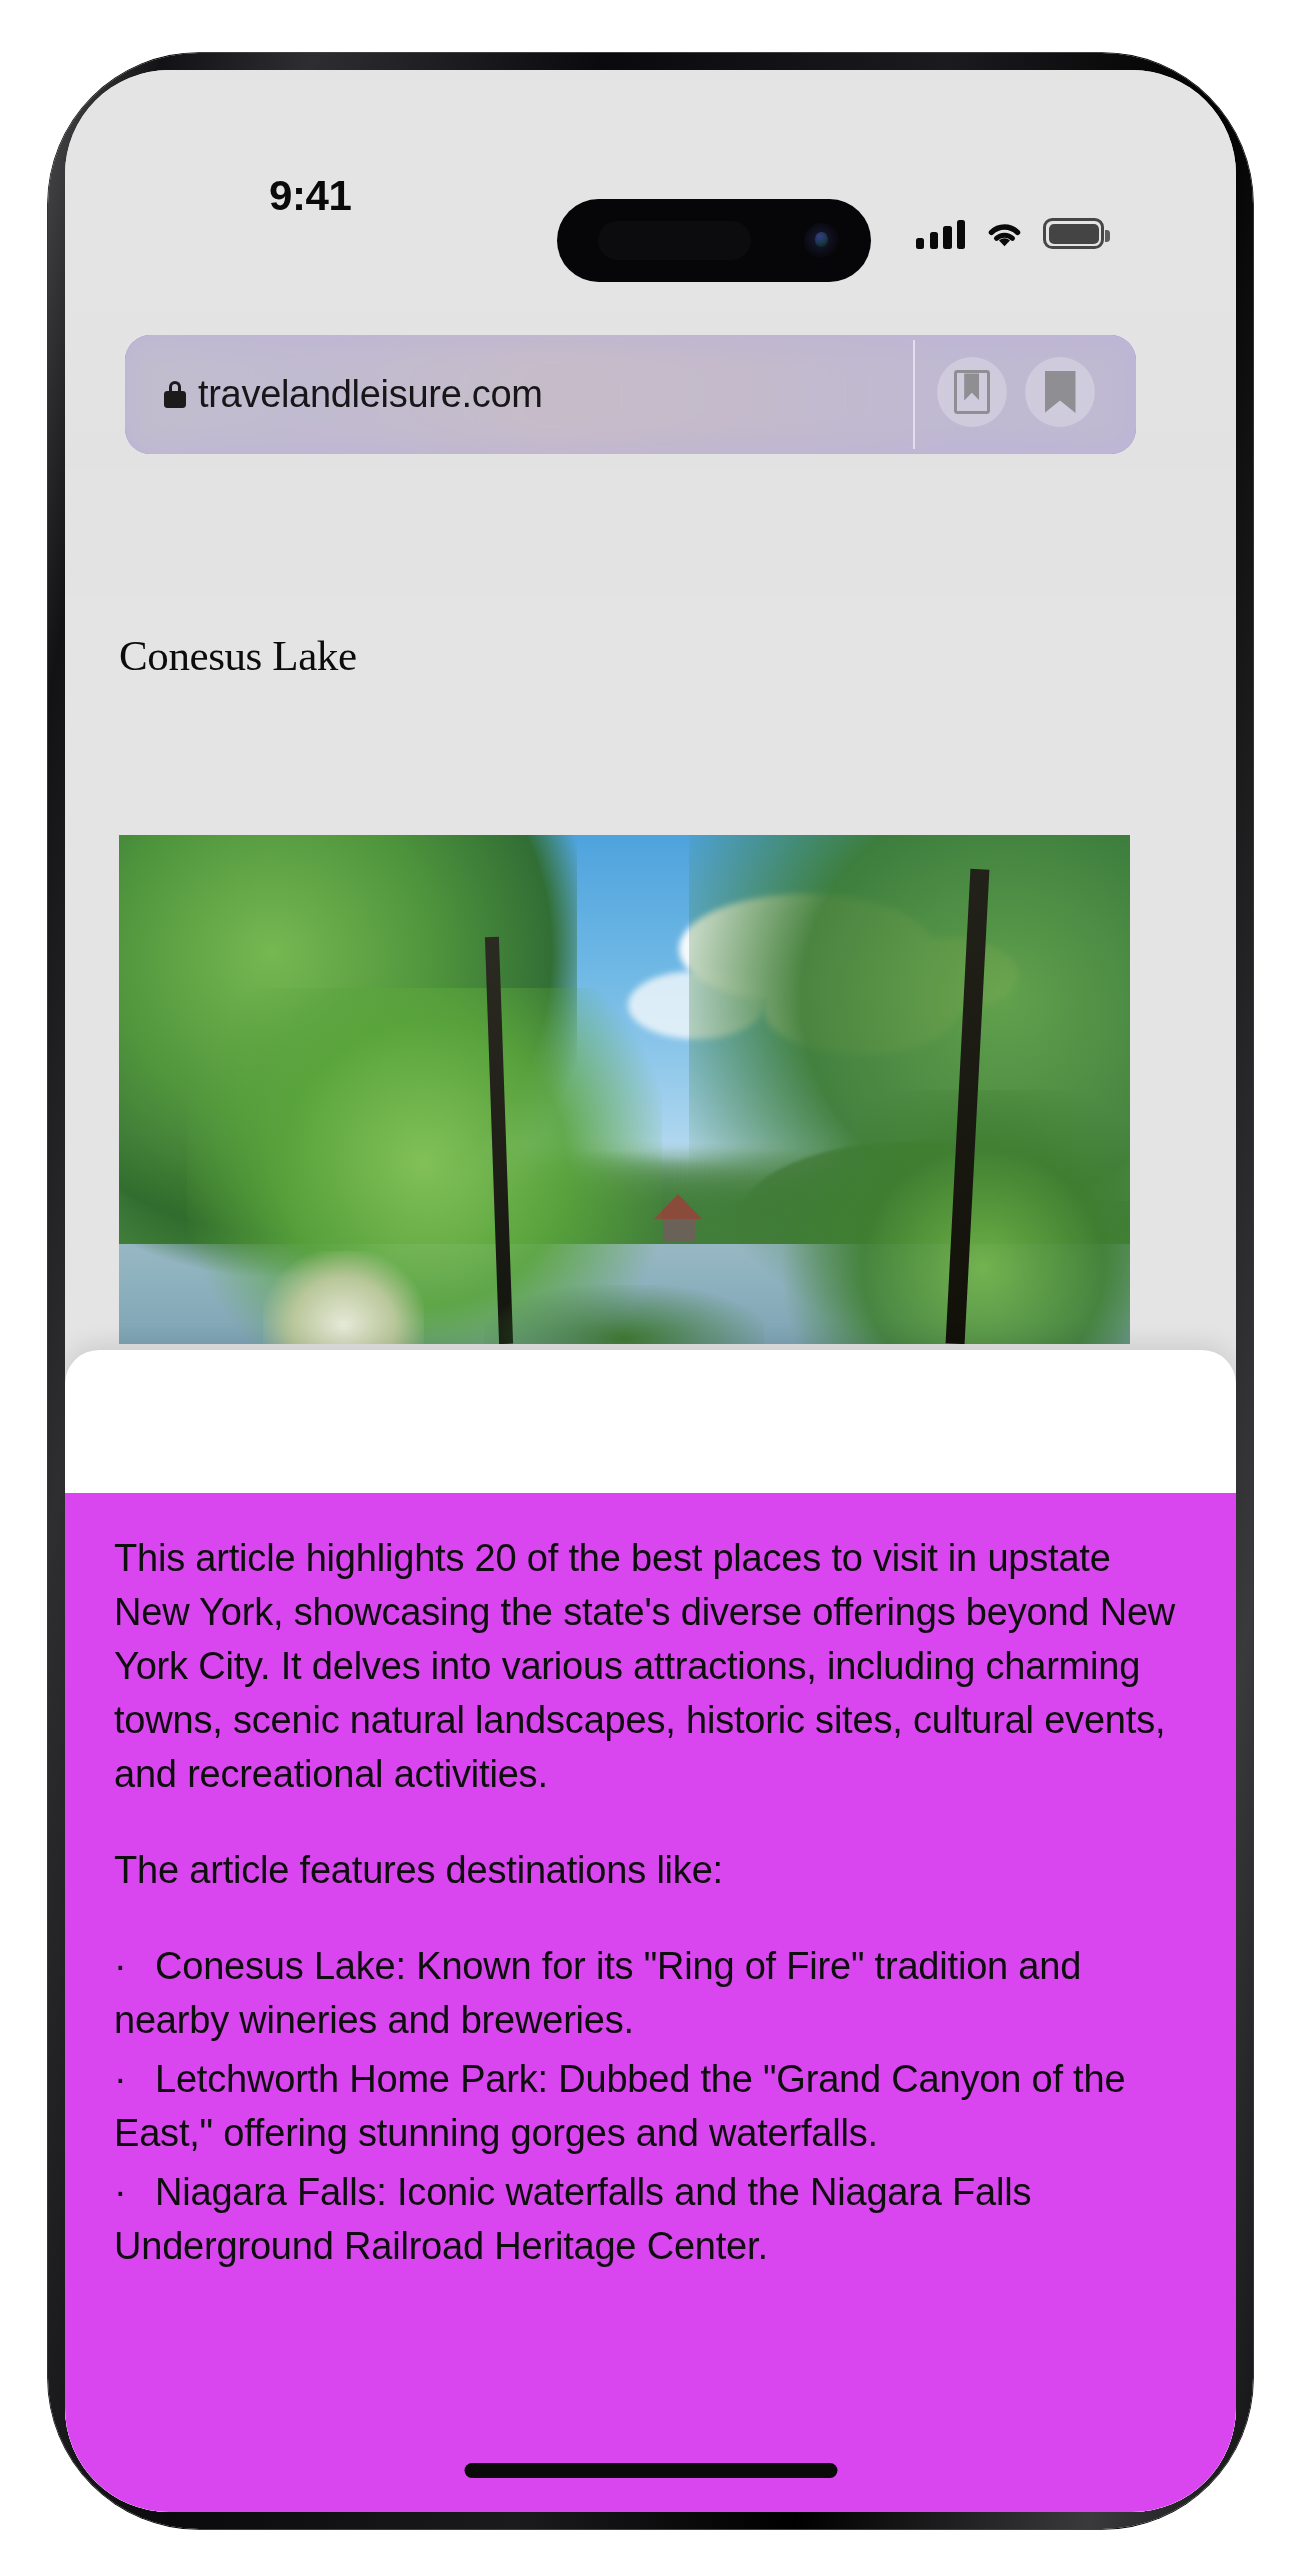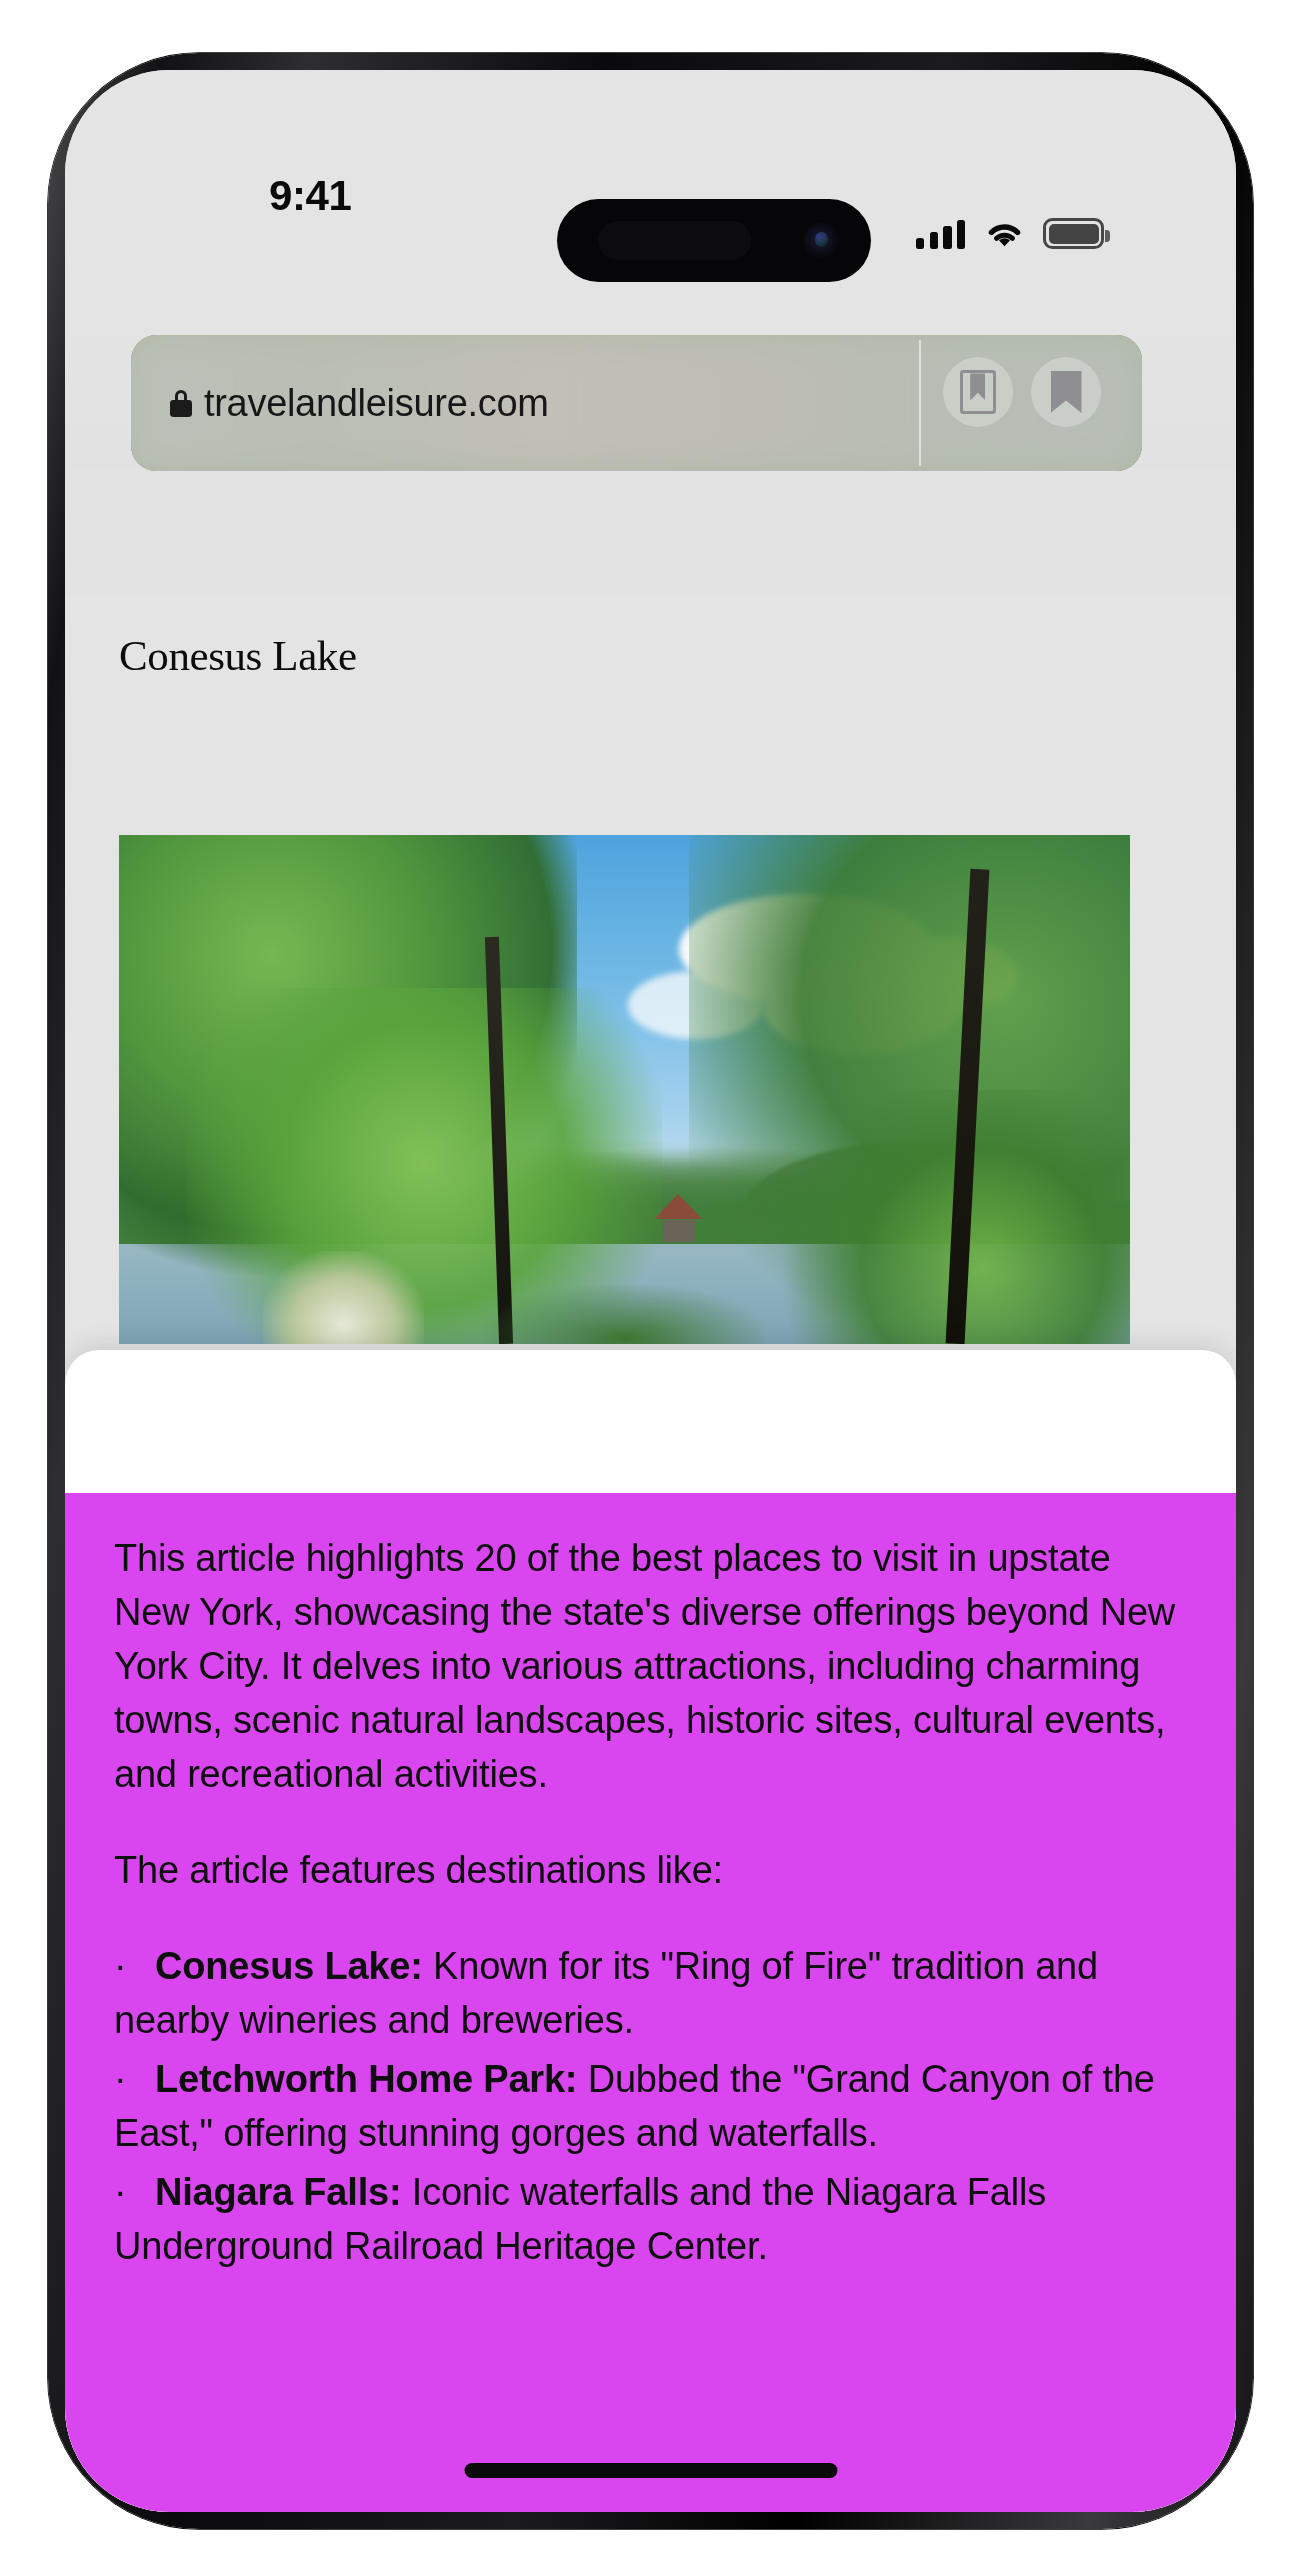--- a/index.html
+++ b/index.html
@@ -110,25 +110,25 @@
     position:absolute; left:2.5px; top:2.5px; bottom:2.5px; right:2.5px;
     background:#070709; border-radius:5.1px; display:block;
   }
 
   
   .browser-top {
     position:absolute; left:0; top:0; width:100%; height:399px;
     background: linear-gradient(180deg,#e4e4e4 0%,#e4e4e4 55%,#e2e2e2 100%);
   }
   .url-wrap {
-    position:absolute; left:66px; top:265px;
-    width: 1011px; height: 136px;
+    position:absolute; left:60px; top:265px;
+    width: 1011px; height: 119px;
     border-radius: 25.5px;
     overflow:hidden;
-    background:#4d7c0f;
+    background:#8b5cf6;
   }
   .url-tint {
     position:absolute; inset:0;
     background:
       linear-gradient(90deg, rgba(185,196,160,.55) 0%, rgba(204,198,178,.4) 18%, rgba(226,172,136,.62) 42%, rgba(216,168,140,.5) 62%, rgba(188,190,186,.35) 82%, rgba(176,186,192,.4) 100%);
     filter: blur(18.7px);
   }
   .url-glass {
     position:absolute; inset:0;
     background: rgba(200,200,206,.80);
@@ -330,21 +330,21 @@
   .sheet-body li {
     font-size: 38px;
     line-height: 1.42;
     color:#0e0e0e;
     letter-spacing: -0.2px;
   }
   .para { margin-bottom: 42px; }
   .bullets { list-style:none; margin:0; padding:0; }
   .bullets li { margin-bottom: 5.1px; text-indent: 0; }
   .bullets li .dot { display:inline-block; width: 41px; }
-  .bullets li b { font-weight: 700; }
+  .bullets li b { font-weight: 400; }
 
   .home-indicator {
     position:absolute; left:50%; transform:translateX(-50%);
     bottom: 34px; width: 373px; height: 15.3px;
     background:#0a0a0a; border-radius:8.5px; z-index:40;
   }
 </style>
 </head>
 <body>
 

